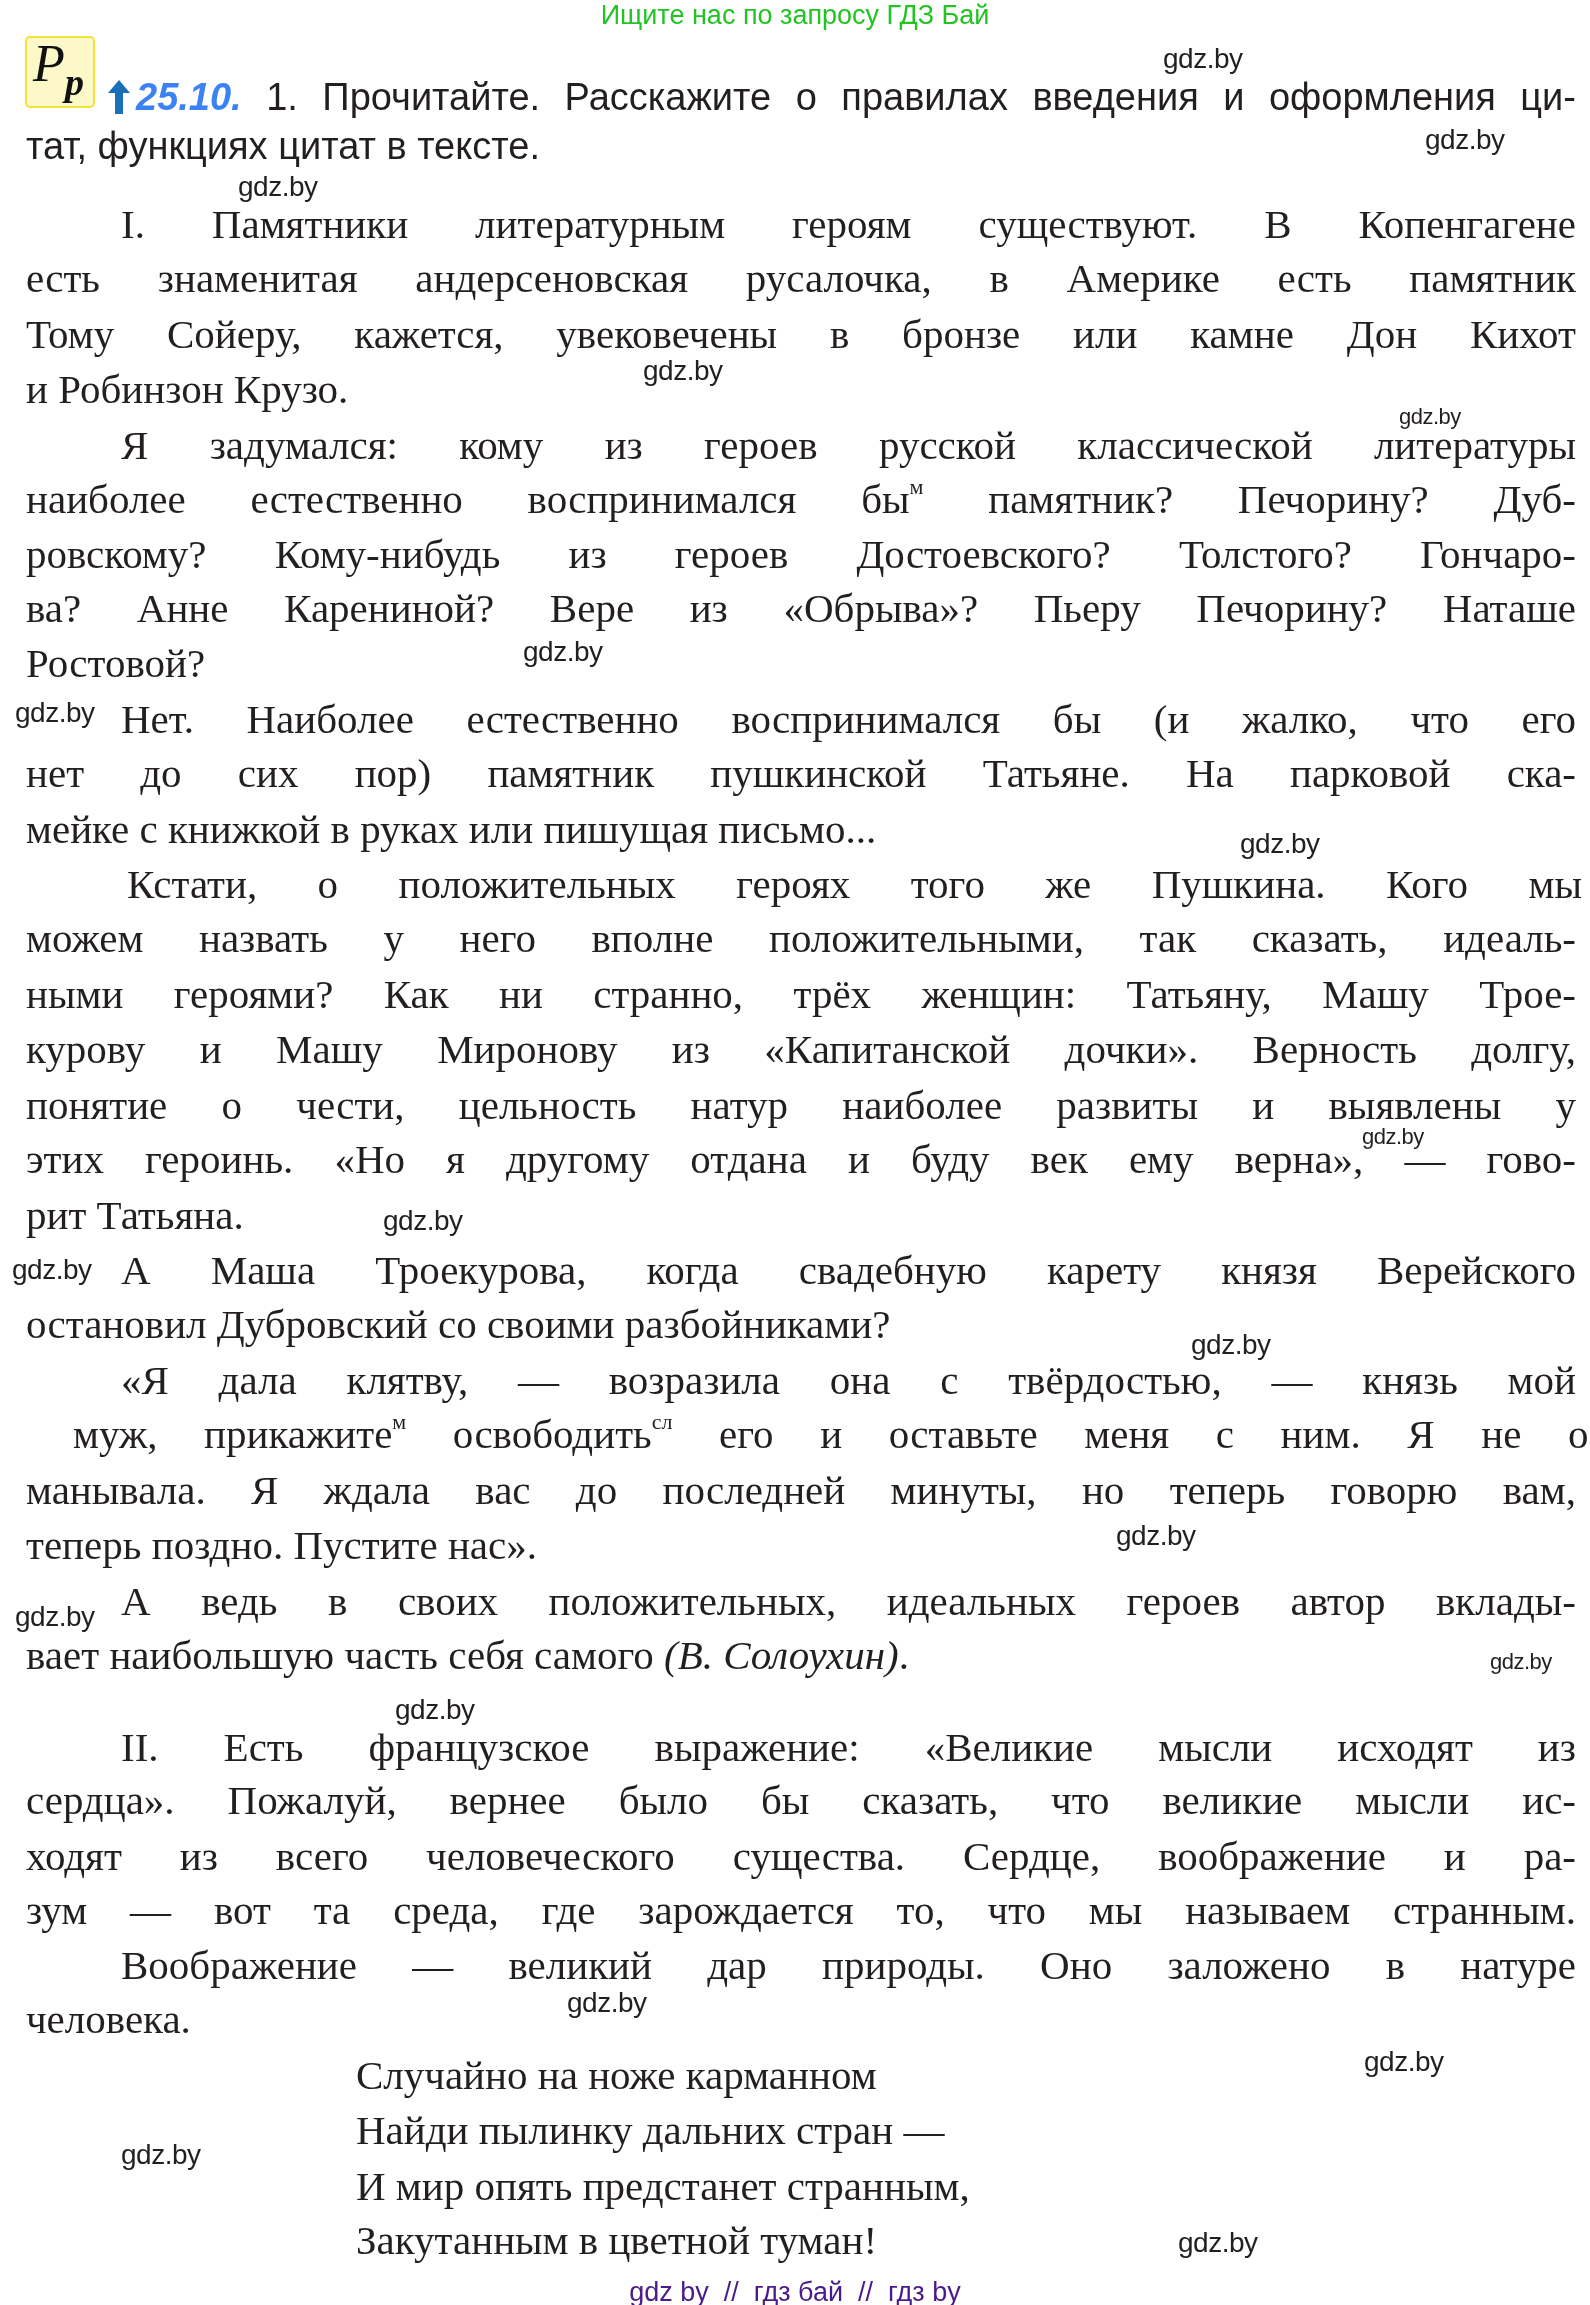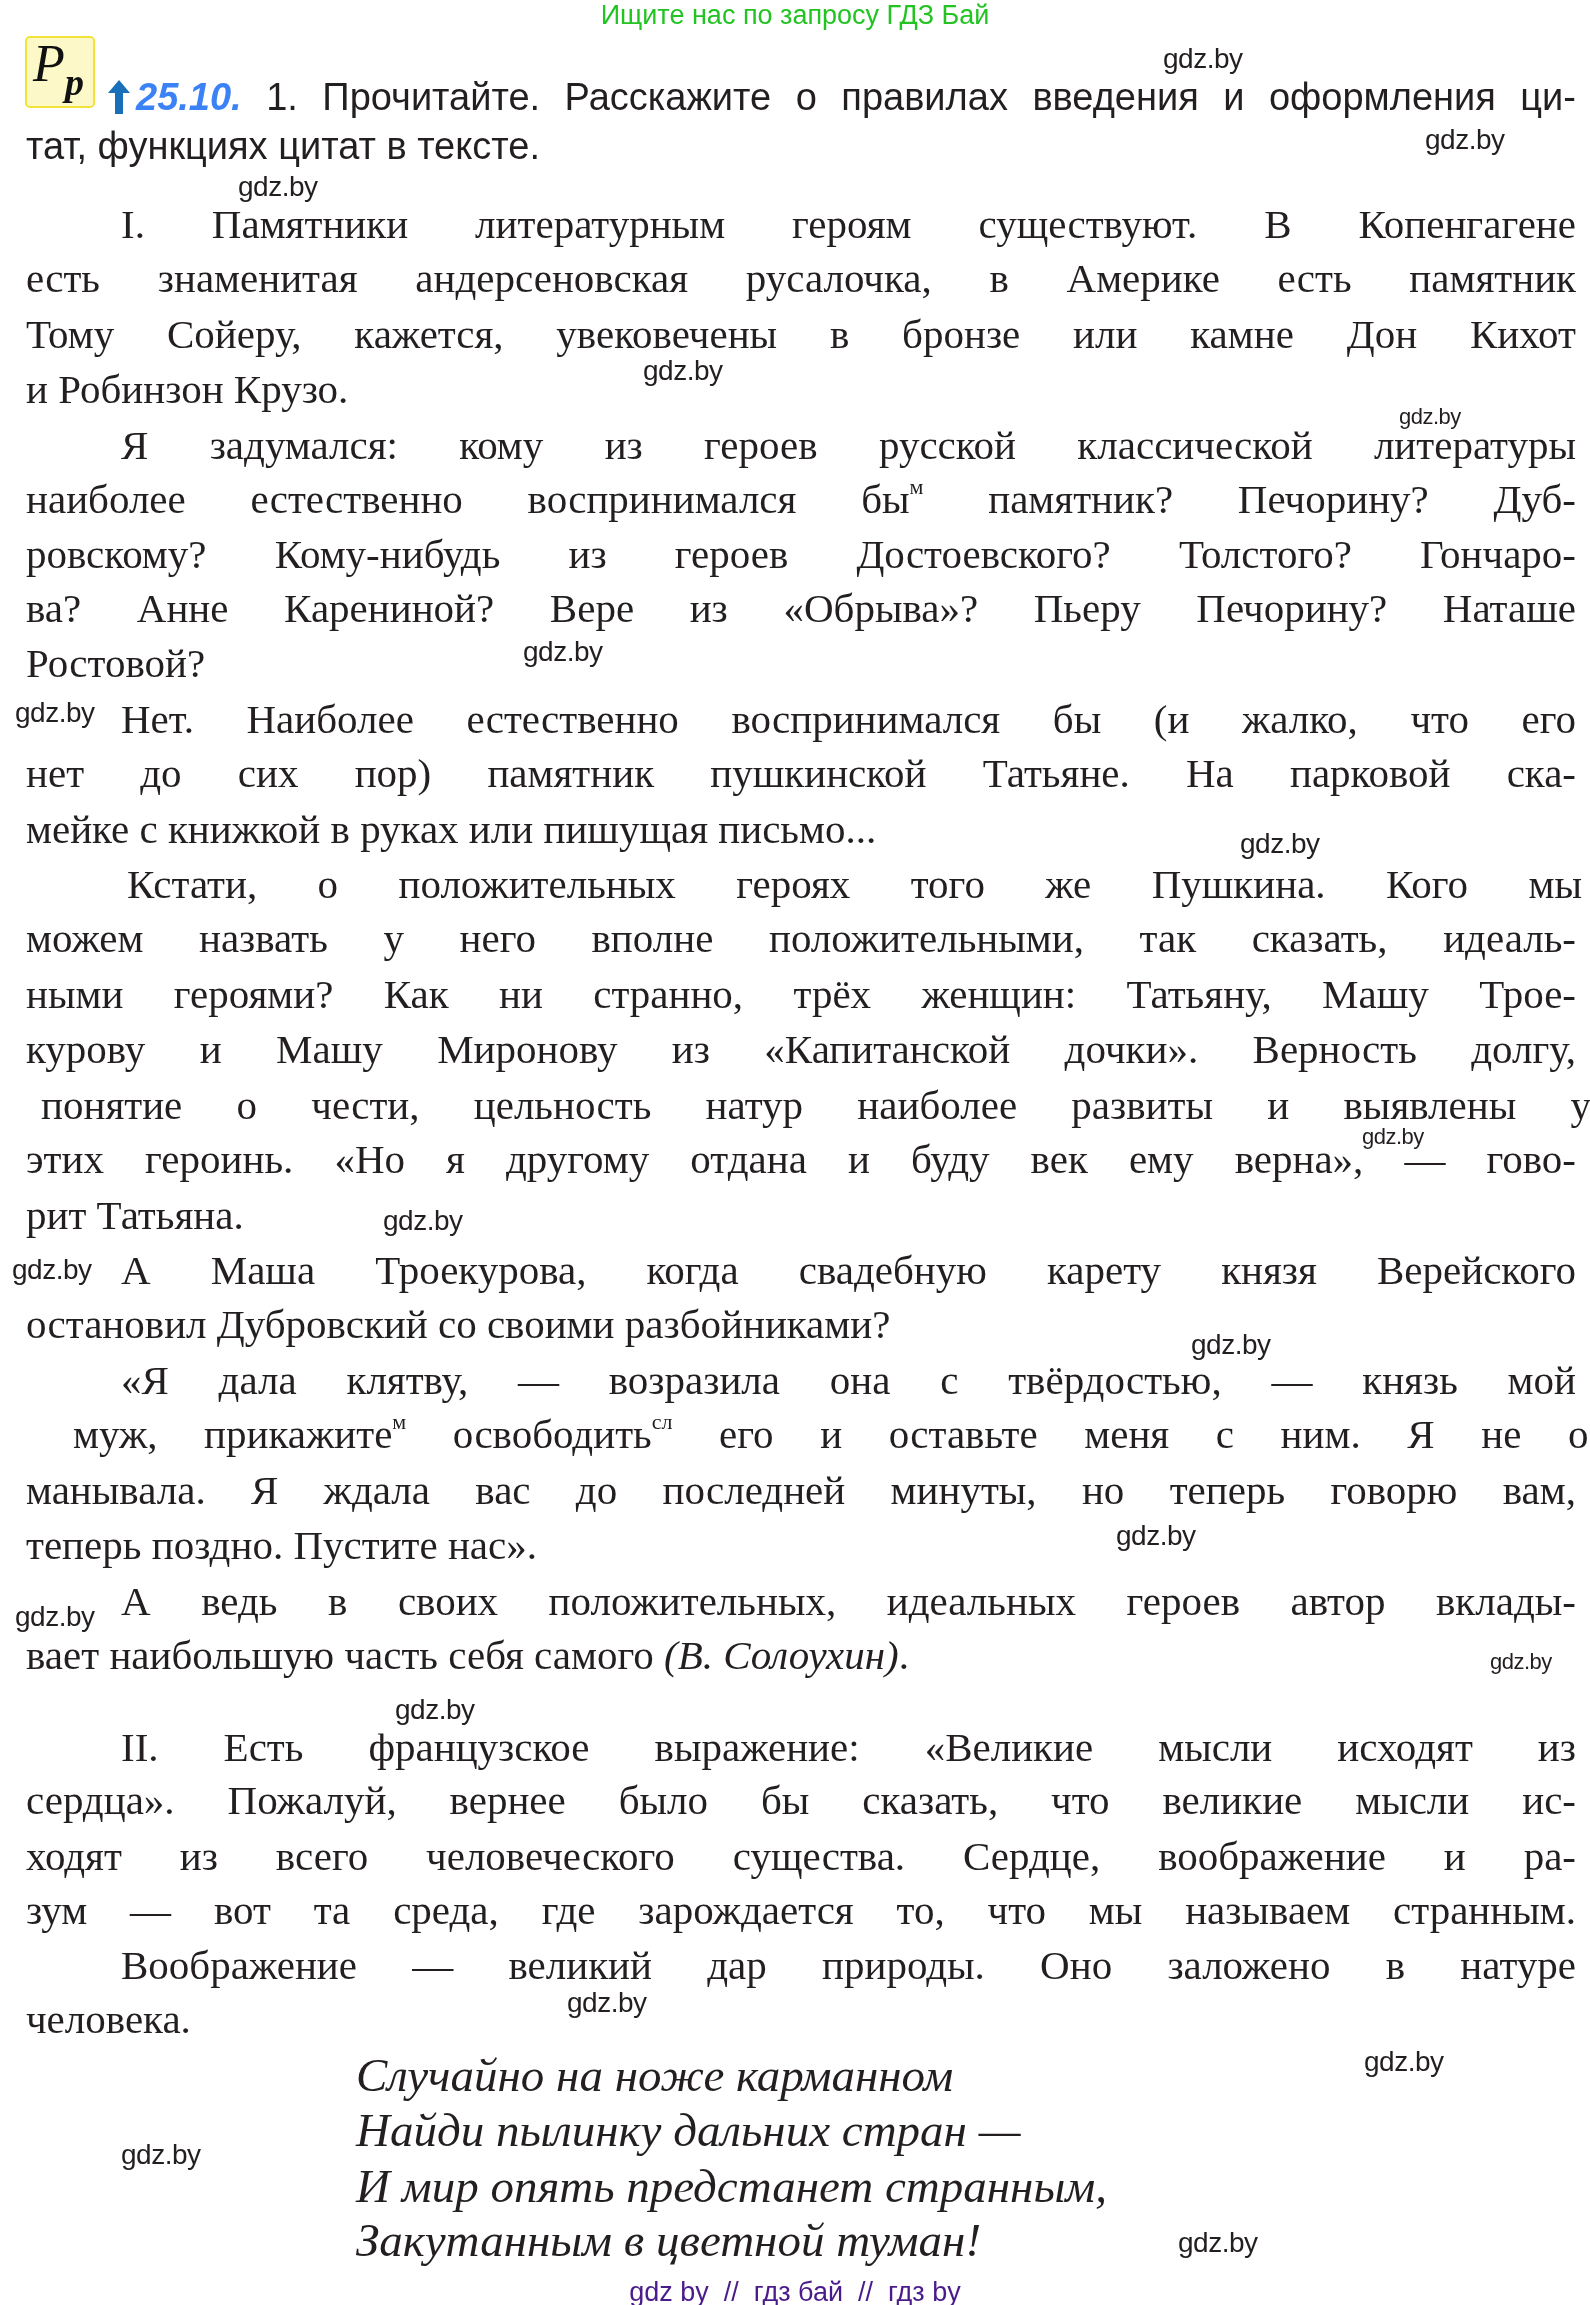--- a/index.html
+++ b/index.html
@@ -11,21 +11,21 @@
   .hdr.j{text-align:justify;text-align-last:justify;}
   .icon{position:absolute;left:25px;top:36px;width:70px;height:72px;box-sizing:border-box;border:2px solid #f2e23a;border-radius:5px;background:#fdf8c8;}
   .icon span{position:absolute;font-family:"Liberation Serif","DejaVu Serif",serif;font-style:italic;color:#111;}
   .icon .P{left:6px;top:-4px;font-size:52px;}
   .icon .p{left:38px;top:22px;font-size:38px;font-weight:bold;}
   .num{color:#3b82f6;font-weight:bold;font-style:italic;}
   .ln{position:absolute;font-size:41px;line-height:50px;white-space:nowrap;text-align:center;}
   .ln.j{text-align:justify;text-align-last:justify;}
   .ln sup{font-size:22px;line-height:0;position:relative;top:-4px;vertical-align:super;}
   .it{font-style:italic;}
-  .poem{position:absolute;left:356px;font-size:47px;line-height:50px;white-space:nowrap;font-style:italic;}
+  .poem{position:absolute;left:356px;font-size:41px;line-height:50px;white-space:nowrap;}
 </style>
 </head>
 <body>
 
 <div class="banner">Ищите нас по запросу ГДЗ Бай</div>
 
 <div class="icon">
   <span class="P">P</span>
   <span class="p">p</span>
 </div>
@@ -48,21 +48,21 @@
 <div class="ln" style="top:638px;left:26px;">Ростовой?</div>
 
 <div class="ln j" style="top:694px;left:121px;width:1455px;">Нет. Наиболее естественно воспринимался бы (и жалко, что его</div>
 <div class="ln j" style="top:748px;left:26px;width:1550px;">нет до сих пор) памятник пушкинской Татьяне. На парковой ска-</div>
 <div class="ln" style="top:804px;left:26px;">мейке с книжкой в руках или пишущая письмо...</div>
 
 <div class="ln j" style="top:859px;left:121px;width:1455px;margin-left:6px;">Кстати, о положительных героях того же Пушкина. Кого мы</div>
 <div class="ln j" style="top:913px;left:26px;width:1550px;">можем назвать у него вполне положительными, так сказать, идеаль-</div>
 <div class="ln j" style="top:969px;left:26px;width:1550px;">ными героями? Как ни странно, трёх женщин: Татьяну, Машу Трое-</div>
 <div class="ln j" style="top:1024px;left:26px;width:1550px;">курову и Машу Миронову из «Капитанской дочки». Верность долгу,</div>
-<div class="ln j" style="top:1080px;left:41px;width:1550px;">понятие о чести, цельность натур наиболее развиты и выявлены у</div>
+<div class="ln j" style="top:1080px;left:26px;width:1550px;">понятие о чести, цельность натур наиболее развиты и выявлены у</div>
 <div class="ln j" style="top:1134px;left:26px;width:1550px;">этих героинь. «Но я другому отдана и буду век ему верна», — гово-</div>
 <div class="ln" style="top:1190px;left:26px;">рит Татьяна.</div>
 
 <div class="ln j" style="top:1245px;left:121px;width:1455px;">А Маша Троекурова, когда свадебную карету князя Верейского</div>
 <div class="ln" style="top:1299px;left:26px;">остановил Дубровский со своими разбойниками?</div>
 
 <div class="ln j" style="top:1355px;left:121px;width:1455px;">«Я дала клятву, — возразила она с твёрдостью, — князь мой</div>
 <div class="ln j" style="top:1409px;left:26px;width:1550px;margin-left:47px;"><span>муж, прикажите</span><sup>м</sup><span> освободить</span><sup>сл</sup><span> его и оставьте меня с ним. Я не об-</span></div>
 <div class="ln j" style="top:1465px;left:26px;width:1550px;">манывала. Я ждала вас до последней минуты, но теперь говорю вам,</div>
 <div class="ln" style="top:1520px;left:26px;">теперь поздно. Пустите нас».</div>

